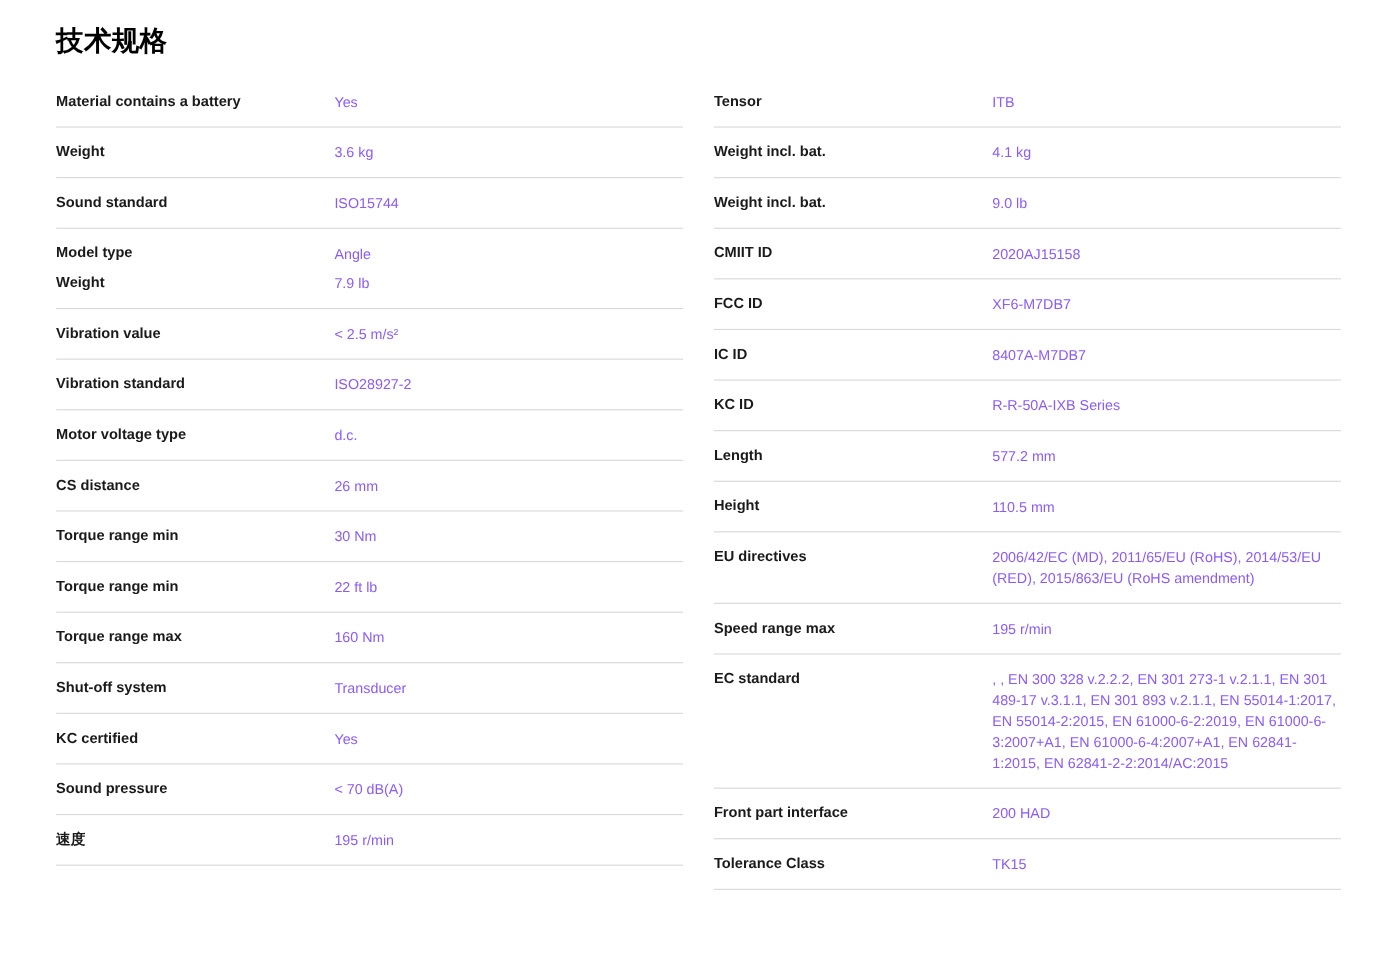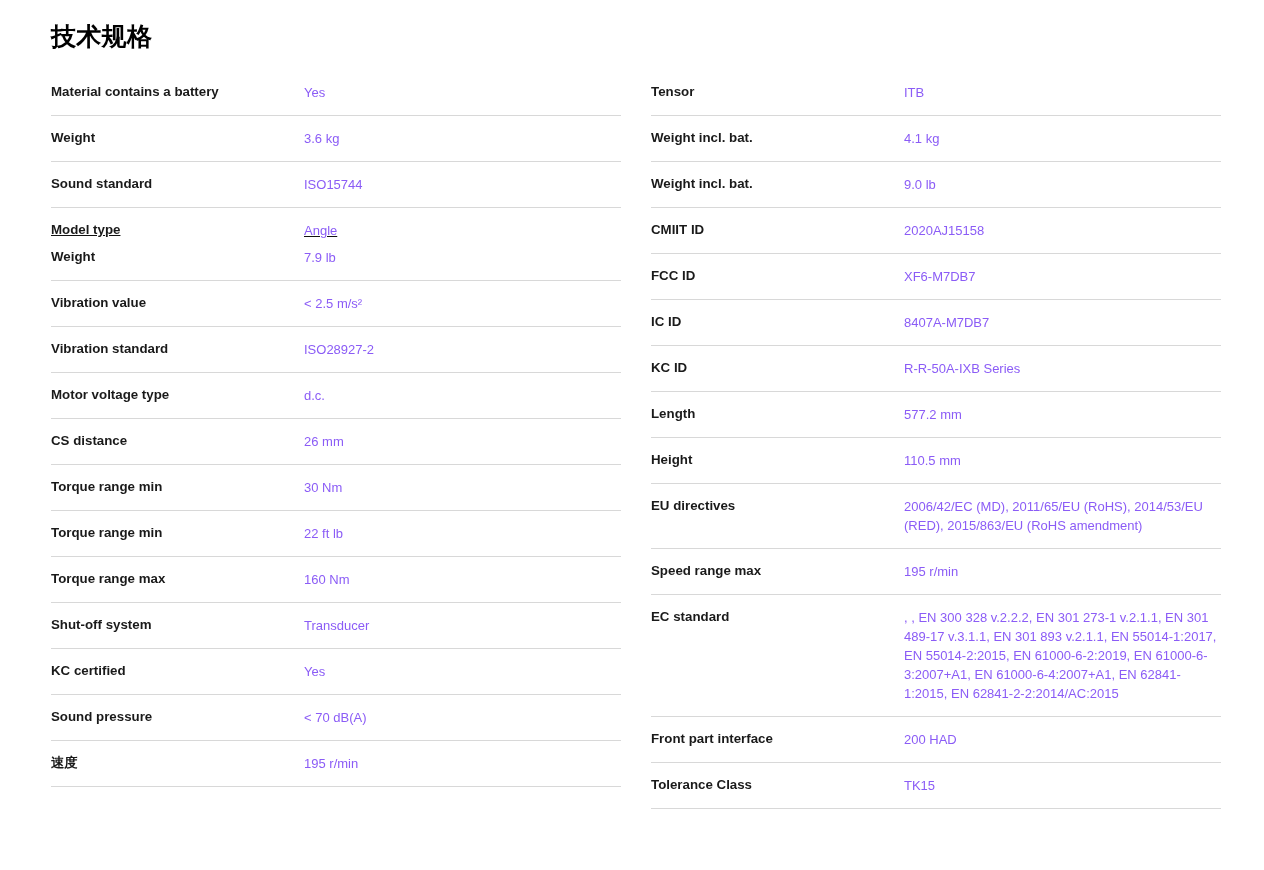--- a/index.html
+++ b/index.html
@@ -30,37 +30,35 @@
     letter-spacing: 0.3px;
     color: #000000;
   }
   .columns {
     position: absolute;
     left: 51px;
     top: 70px;
     width: 1170px;
     display: flex;
     gap: 28px;
-    justify-content: space-between;
   }
   .spec-column {
     width: 570px;
   }
   .spec-row {
     display: flex;
     align-items: flex-start;
     border-bottom: 1px solid #d8d8d8;
     padding: 13px 0 13px 0;
     min-height: 25px;
     box-sizing: border-box;
   }
   .spec-row.nb {
     border-bottom: none;
     padding-bottom: 4px;
-    text-decoration: underline;
   }
   .spec-row.tight {
     padding-top: 4px;
   }
   .spec-label {
     width: 253px;
     flex: 0 0 253px;
     font-size: 13.3px;
     font-weight: bold;
     color: #1a1a1a;

